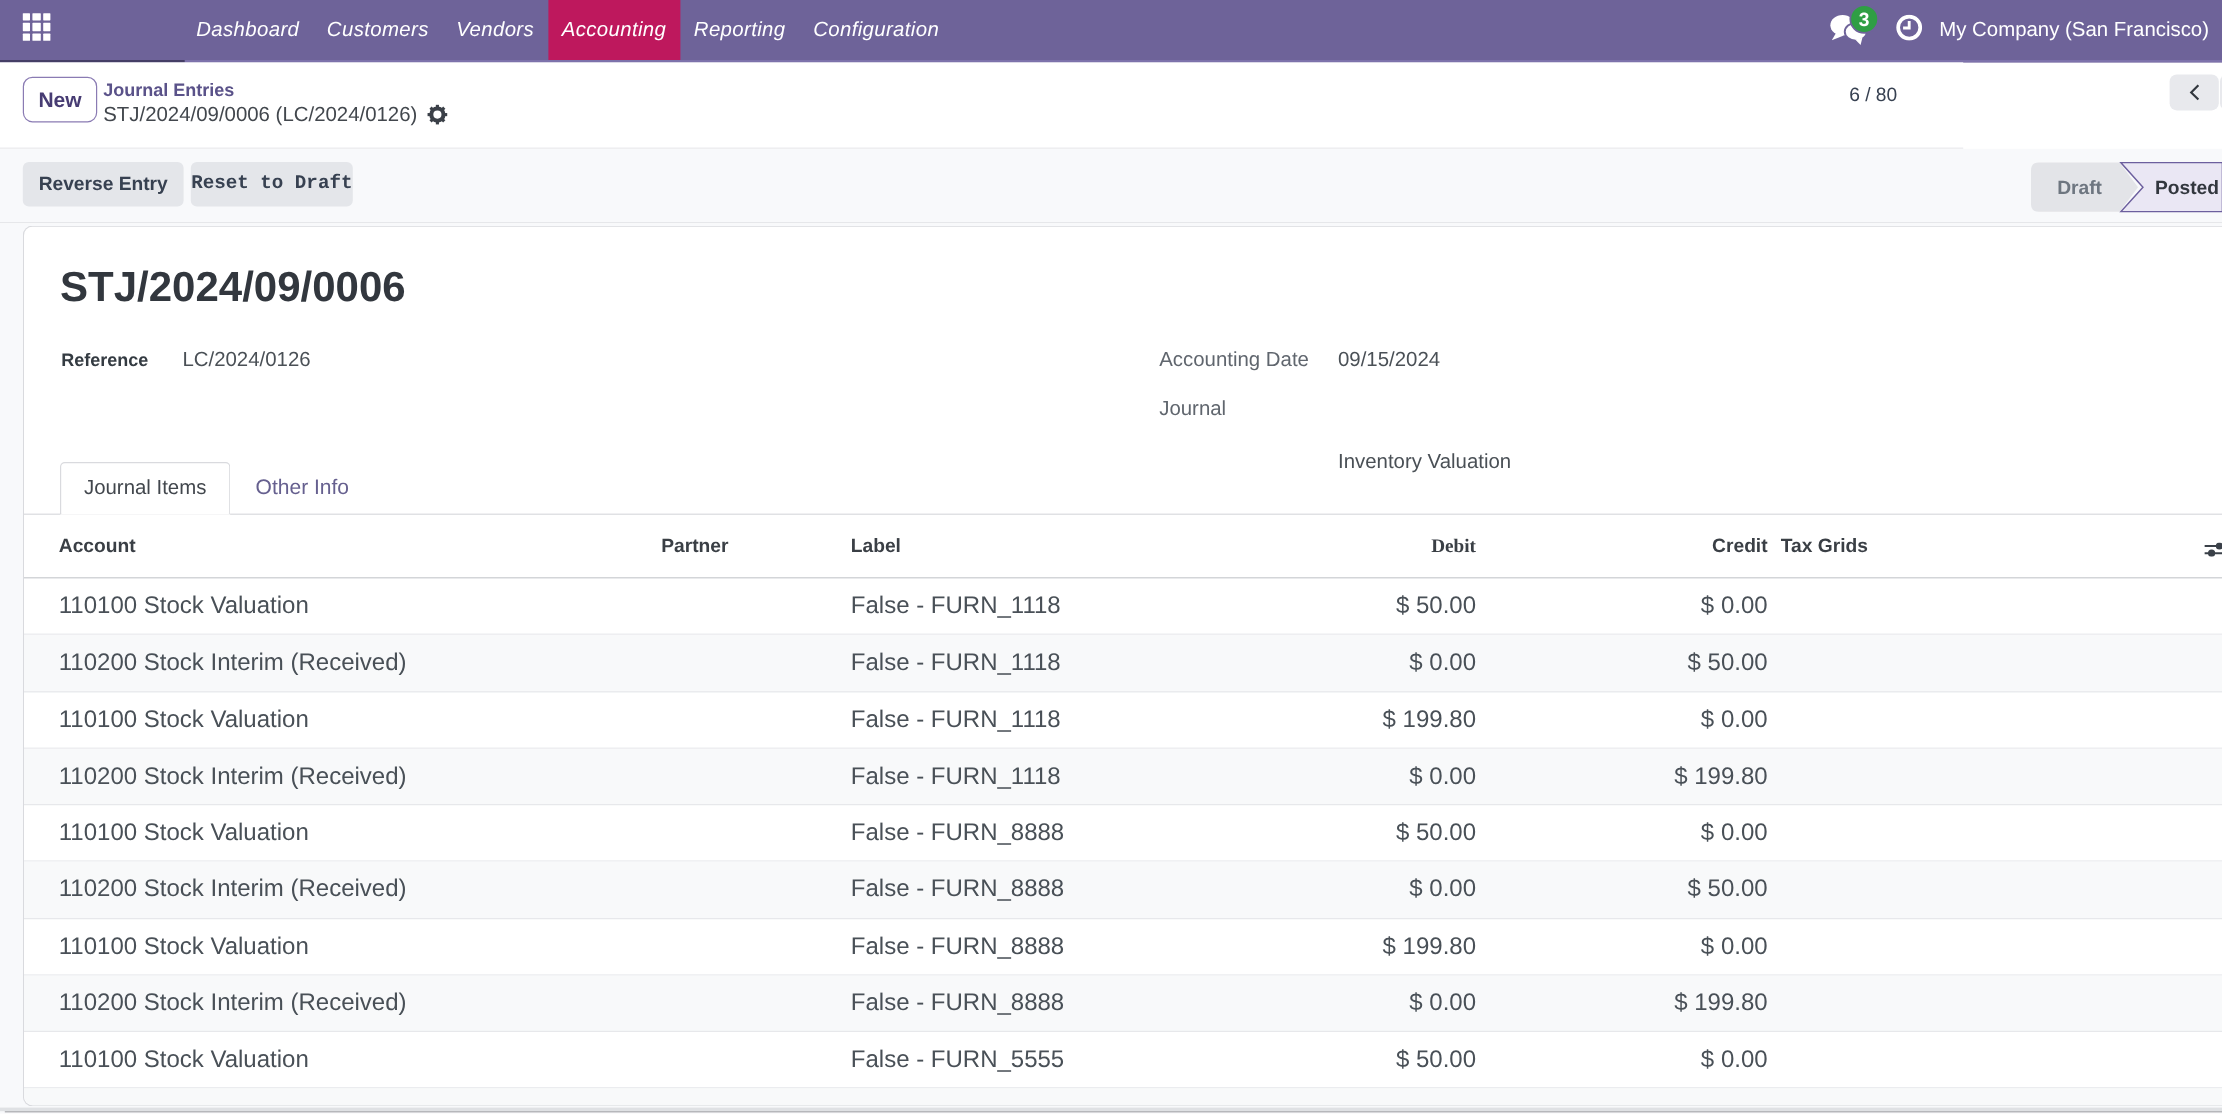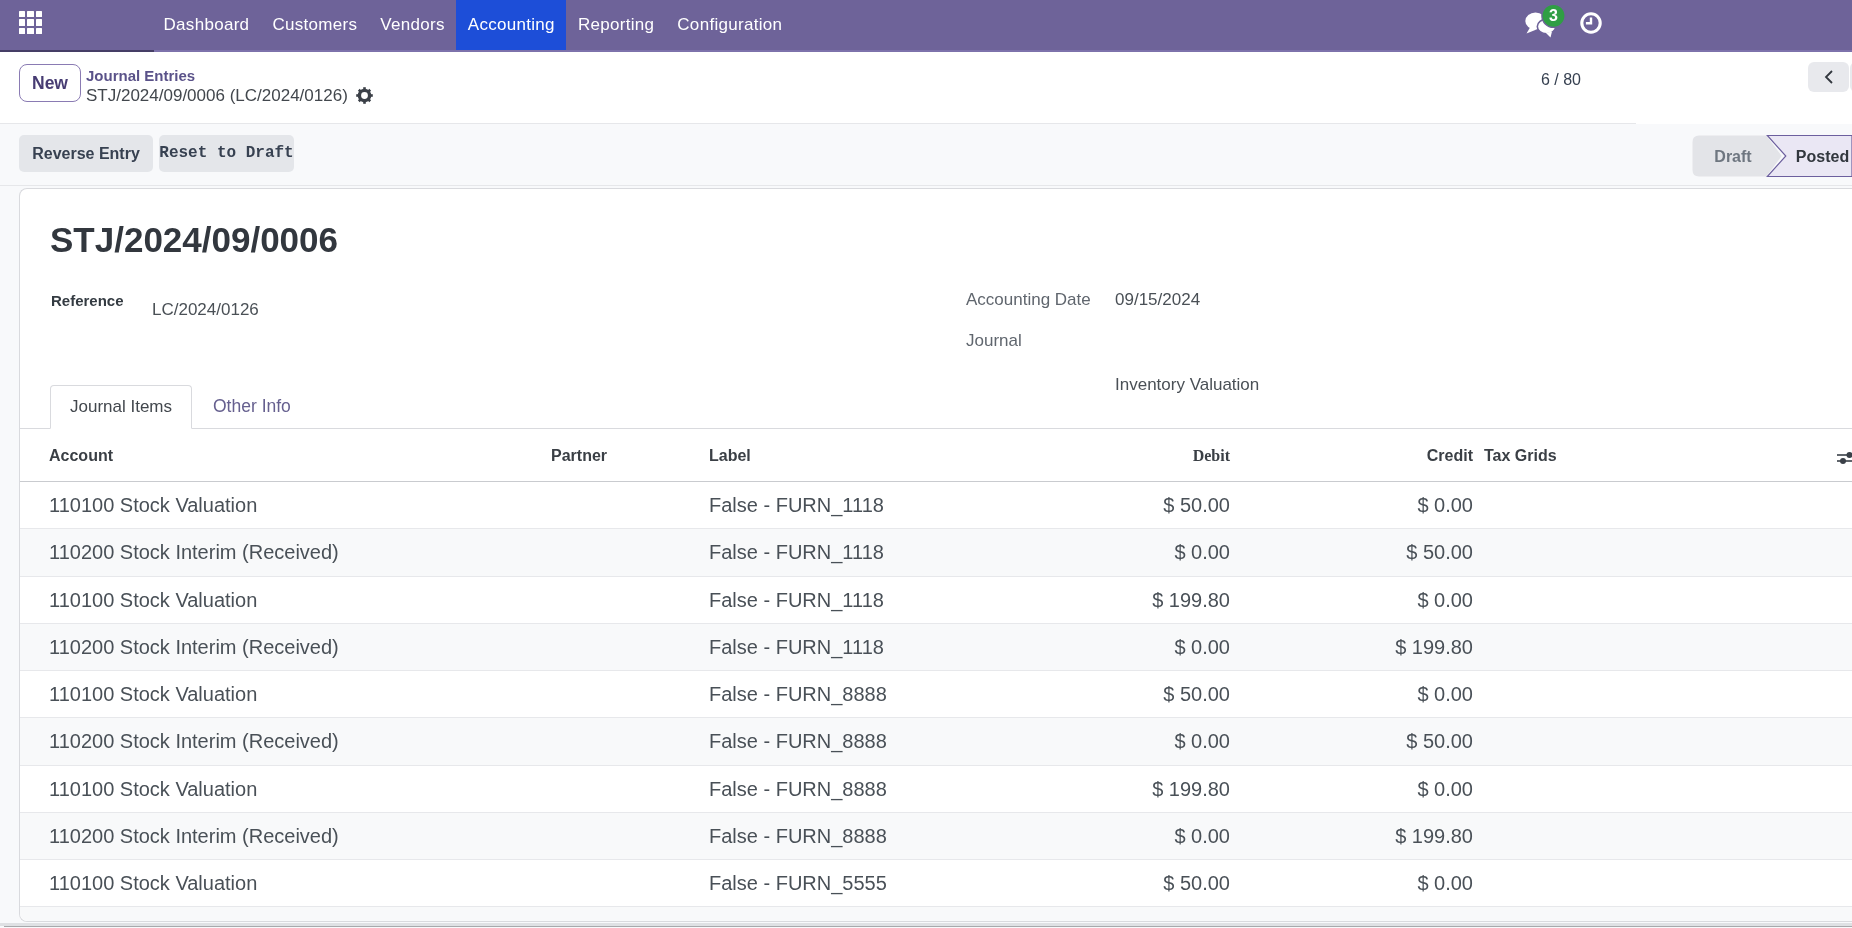--- a/index.html
+++ b/index.html
@@ -11,22 +11,22 @@
   #navbar { position:absolute; left:0; top:0; width:1852px; height:52px;
     background:#6e6399; }
   #gridicon { position:absolute; left:19px; top:11px; width:23px; height:23px;
     display:grid; grid-template-columns:repeat(3,1fr); grid-template-rows:repeat(3,1fr);
     gap:2px; }
   #gridicon div { background:#fff; border-radius:0.5px; }
   #brand { position:absolute; left:57px; top:0; height:37px; line-height:50px;
     color:#000000; font-size:20.5px; font-weight:400;margin-top:43px; }
   #navmenu { position:absolute; left:152px; top:0; height:50px; display:flex; }
   #navmenu .it { height:50px; line-height:50px; padding:0 11.5px; color:#fff;
-    font-size:17px; letter-spacing:0.3px; }
-  #navmenu .it.active { background:#1d4ed8; }
+    font-size:17px; letter-spacing:0.3px;font-style:italic; }
+  #navmenu .it.active { background:#be185d; }
   #systray { position:absolute; left:0; top:0; width:100%; height:50px; color:#fff; font-size:17px; }
   #systray span { position:absolute; left:1616px; top:0; line-height:50px; }
 
   
   #crumbband { position:absolute; left:0; top:52px; width:1636px; height:72px;
     background:#fff; border-bottom:1px solid #e6e7ea; }
   #newbtn { position:absolute; left:19px; top:12px; width:62px; height:38px;
     border:1px solid #8a7bb3; border-radius:8px; background:#fff;
     color:#473c73; font-size:17.5px; font-weight:600; text-align:center;
     line-height:36px; }
@@ -120,20 +120,21 @@
         <ellipse cx="24.5" cy="24.5" rx="9.2" ry="7.4" fill="#fff" stroke="#6e6399" stroke-width="1.6"></ellipse>
         <polygon points="24,31 28.5,35.5 30,29.5" fill="#fff"></polygon>
       </g>
       <circle cx="31.5" cy="13.8" r="11.6" fill="#2f9e44" stroke="#6e6399" stroke-width="1.4"></circle>
       <text x="31.5" y="19.3" font-size="16" font-weight="700" fill="#fff" text-anchor="middle">3</text>
     </svg>
     <svg width="22" height="22" viewBox="0 0 22 22" style="position:absolute; left:1580px; top:12px;">
       <circle cx="11" cy="11" r="9.2" fill="none" stroke="#fff" stroke-width="3.1"></circle>
       <path d="M11 5.6 V11.3 H5.9" fill="none" stroke="#fff" stroke-width="2.4"></path>
     </svg>
+    <span>My Company (San Francisco)</span>
   </div>
 </div>
 
 <div id="crumbband">
   <div id="newbtn">New</div>
   <div id="bc1">Journal Entries</div>
   <div id="bc2">STJ/2024/09/0006 (LC/2024/0126)</div>
   <svg style="position:absolute;left:356px;top:35px;" width="17" height="17" viewBox="0 0 17 17">
     <g fill="#3b4048">
       <rect x="7.2" y="0.2" width="2.6" height="3.6"></rect>
@@ -166,21 +167,21 @@
     <text x="42" y="27" font-size="16" font-weight="600" fill="#6e7680" text-anchor="middle">Draft</text>
     <path d="M76.3 0.5 H161 V41.5 H76.3 L94.8 21 Z" fill="#eae7f4" stroke="#6c5f9e" stroke-width="1.2"></path>
     <text x="131.5" y="27" font-size="16" font-weight="700" fill="#32373e" text-anchor="middle">Posted</text>
   </svg>
 </div>
 
 <div id="pagearea">
   <div id="sheet">
     <div id="title">STJ/2024/09/0006</div>
     <div class="flabel" style="left:31px; top:103px;">Reference</div>
-    <div class="fval" style="left:132px; top:112px;">LC/2024/0126</div>
+    <div class="fval" style="left:132px; top:102px;">LC/2024/0126</div>
     <div class="flabel2" style="left:946px; top:102px;">Accounting Date</div>
     <div class="fval" style="left:1095px; top:102px;">09/15/2024</div>
     <div class="flabel2" style="left:946px; top:143px;">Journal</div>
     <div class="fval" style="left:1095px; top:143px;margin-top:44px;">Inventory Valuation</div>
 
     <div id="tabs">
       <div id="tabline"></div>
       <div id="tab1">Journal Items</div>
       <div id="tab2">Other Info</div>
     </div>

